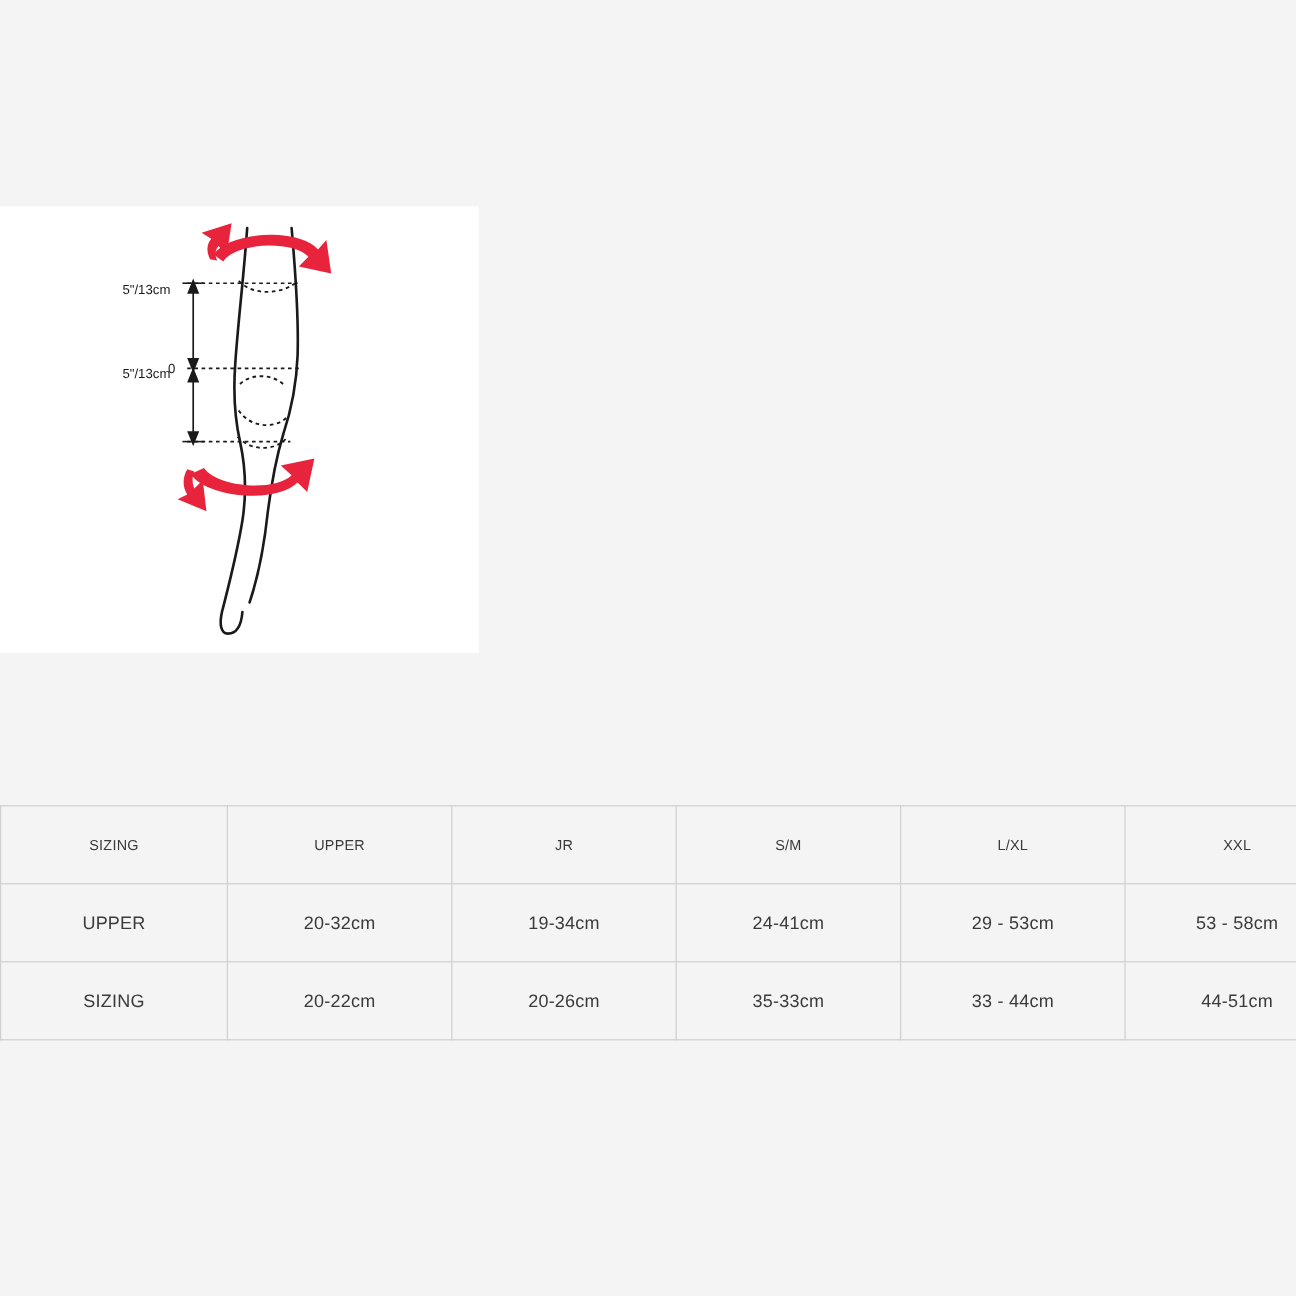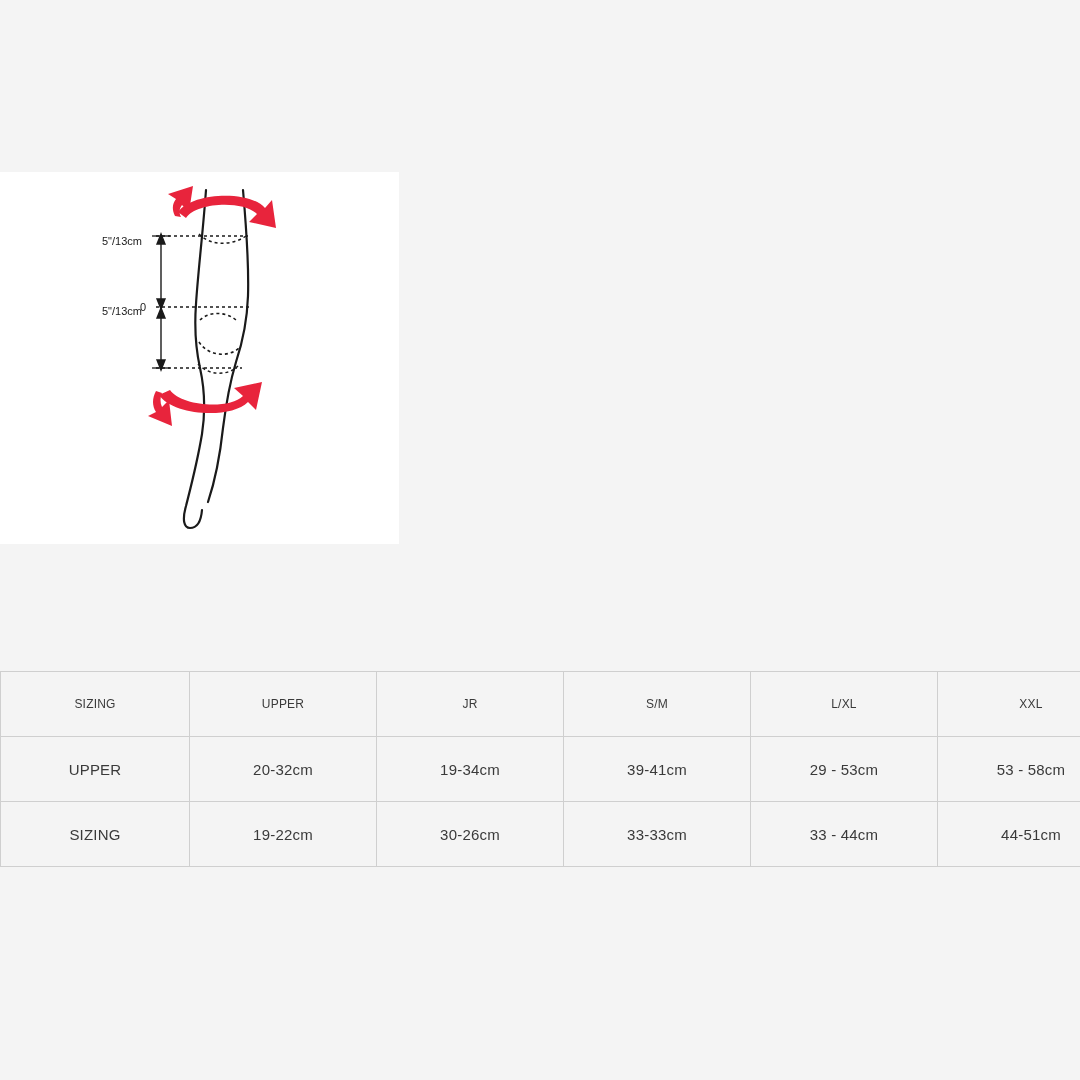--- a/index.html
+++ b/index.html
@@ -172,27 +172,27 @@
         <td class="col-data">UPPER</td>
         <td class="col-data">JR</td>
         <td class="col-data">S/M</td>
         <td class="col-data">L/XL</td>
         <td class="col-data">XXL</td>
       </tr>
       <tr>
         <td class="col-label">UPPER</td>
         <td class="col-data">20-32cm</td>
         <td class="col-data">19-34cm</td>
-        <td class="col-data">39-41cm</td>
+        <td class="col-data">24-41cm</td>
         <td class="col-data">29 - 53cm</td>
         <td class="col-data">53 - 58cm</td>
       </tr>
       <tr>
         <td class="col-label">SIZING</td>
-        <td class="col-data">19-22cm</td>
-        <td class="col-data">30-26cm</td>
-        <td class="col-data">33-33cm</td>
+        <td class="col-data">20-22cm</td>
+        <td class="col-data">20-26cm</td>
+        <td class="col-data">35-33cm</td>
         <td class="col-data">33 - 44cm</td>
         <td class="col-data">44-51cm</td>
       </tr>
     </tbody>
   </table>
 </div>
 
 </body></html>

